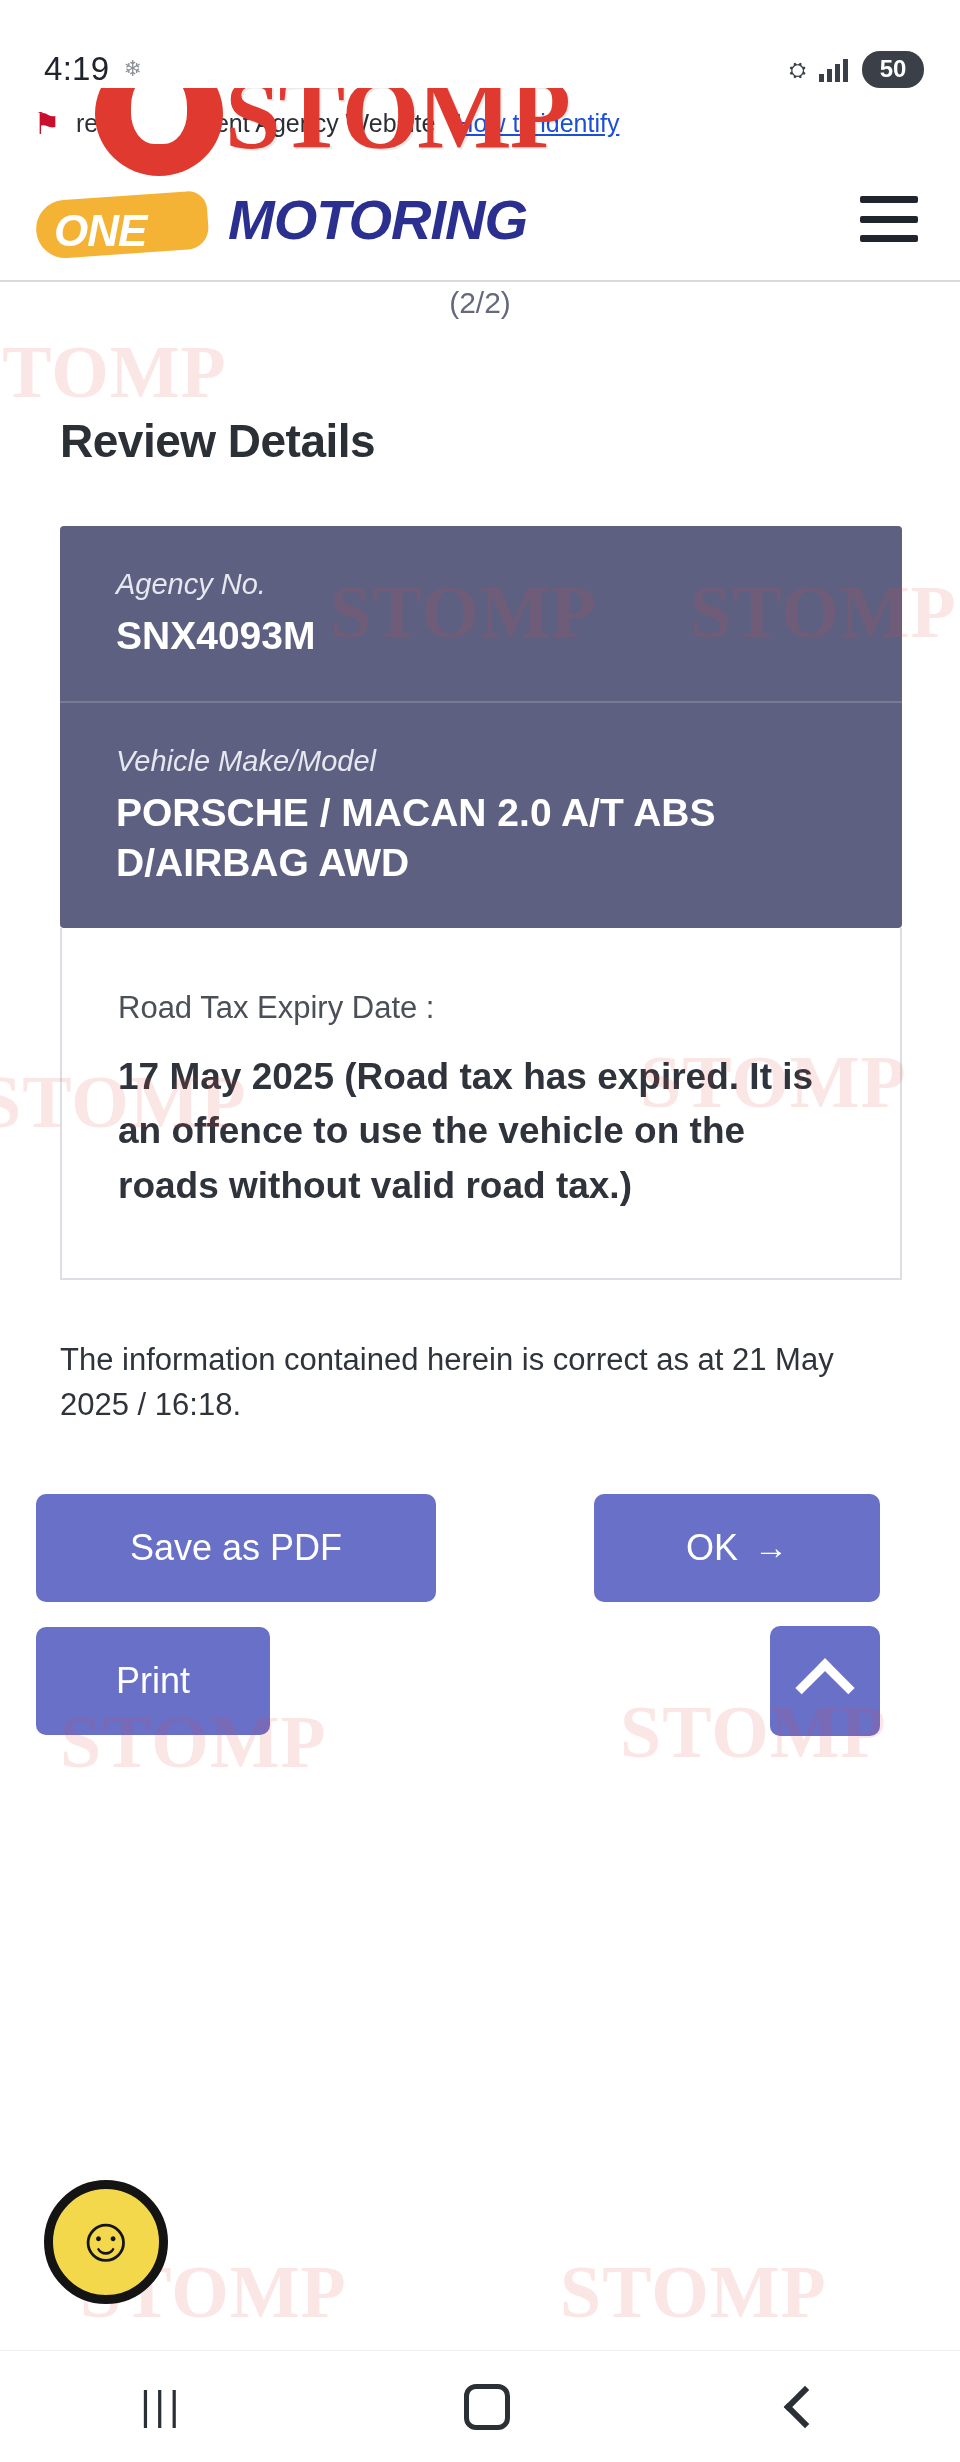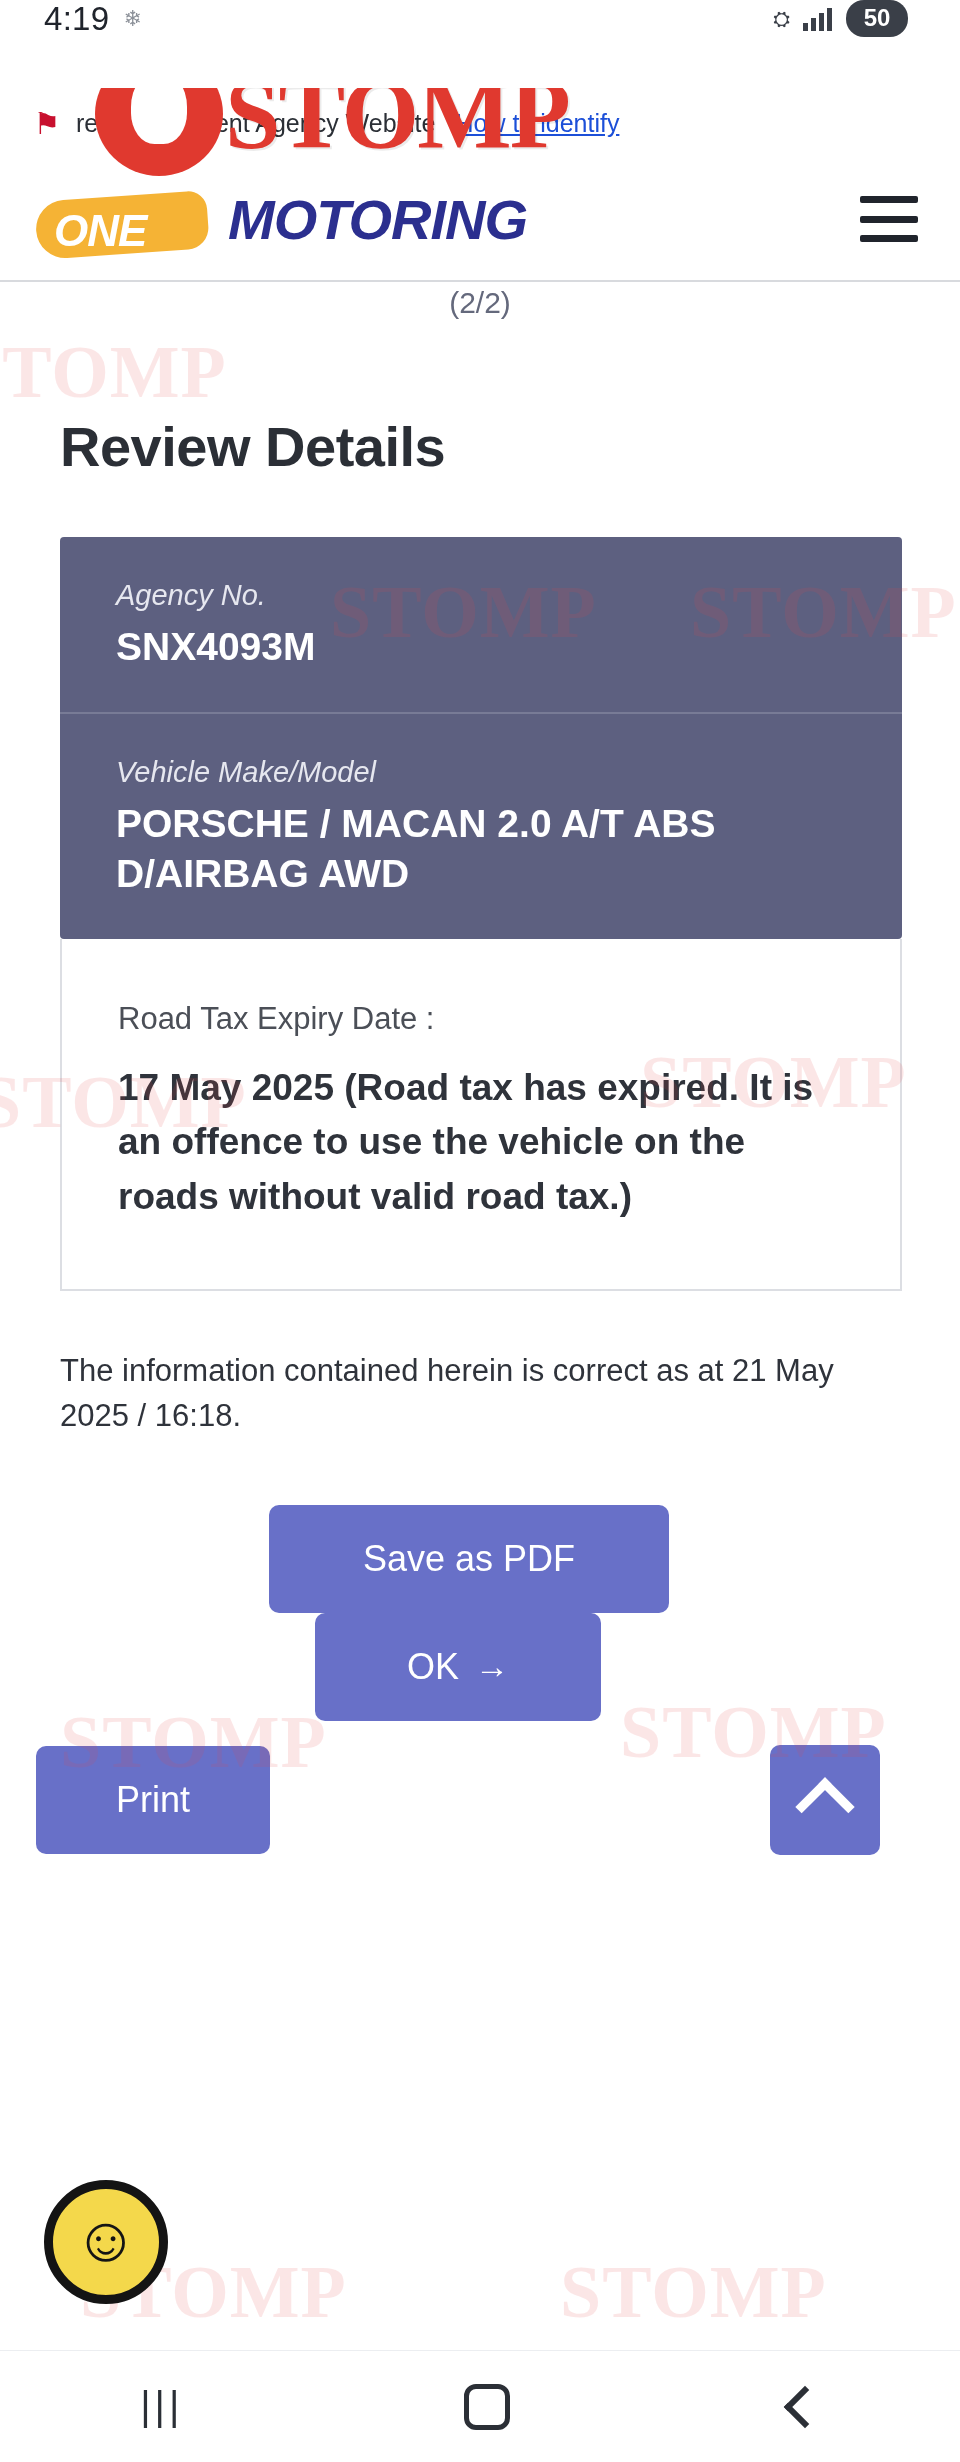--- a/index.html
+++ b/index.html
@@ -13,23 +13,23 @@
     position: relative;
     width: 960px; height: 2462px;
     background: #ffffff;
   }
 
   
   .statusbar {
     position: relative;
     height: 88px;
     display: flex;
-    align-items: flex-start;
+    align-items: flex-end;
     justify-content: space-between;
-    padding: 0 52px 0 44px;
+    padding: 0 36px 0 44px;
     background: #ffffff;
     z-index: 40;
   }
   .sb-left { display: flex; align-items: center; gap: 14px; }
   .sb-time { font-size: 33px; color: #20242c; letter-spacing: .3px; }
   .sb-snow { font-size: 22px; color: #8b9098; }
   .sb-right { display: flex; align-items: center; gap: 14px; }
   .sb-ico { font-size: 21px; color: #3a3f48; letter-spacing: -1px; }
   .sb-signal { display: flex; align-items: flex-end; gap: 3px; height: 24px; }
   .sb-signal i { display: block; width: 5px; background: #3a3f48; }
@@ -110,21 +110,21 @@
     background: #fff;
   }
   .pager {
     text-align: center;
     color: #4a4f66;
     font-size: 30px;
     padding: 4px 0 30px;
     opacity: .85;
   }
   .page-title {
-    font-size: 56px;
+    font-size: 46px;
     font-weight: bold;
     color: #2b2f36;
     padding: 64px 0 0 60px;
     letter-spacing: -0.5px;
   }
 
   .card {
     margin: 58px 58px 0 60px;
     background: #5d6080;
     border-radius: 4px;
@@ -159,21 +159,20 @@
     font-size: 31px;
     color: #2f333b;
     line-height: 1.45;
   }
 
   .actions {
     margin: 66px 58px 0 36px;
     display: flex;
     justify-content: space-between;
     align-items: center;
-    flex-direction: column;
   }
   .btn {
     background: #6870c8;
     color: #ffffff;
     border: none;
     border-radius: 10px;
     font-family: "Liberation Sans", sans-serif;
     font-size: 36px;
     height: 108px;
     display: flex; align-items: center; justify-content: center;

